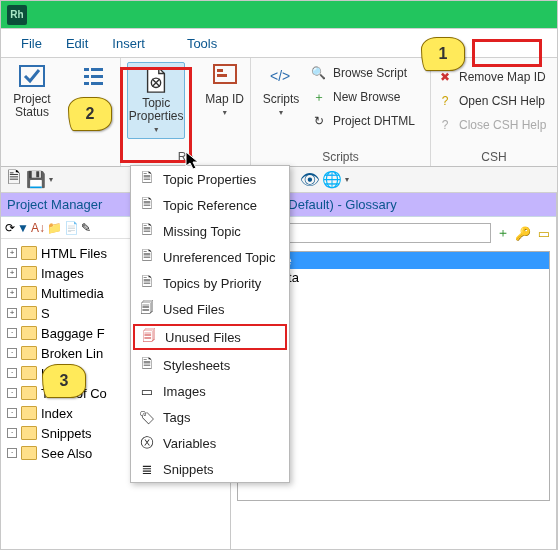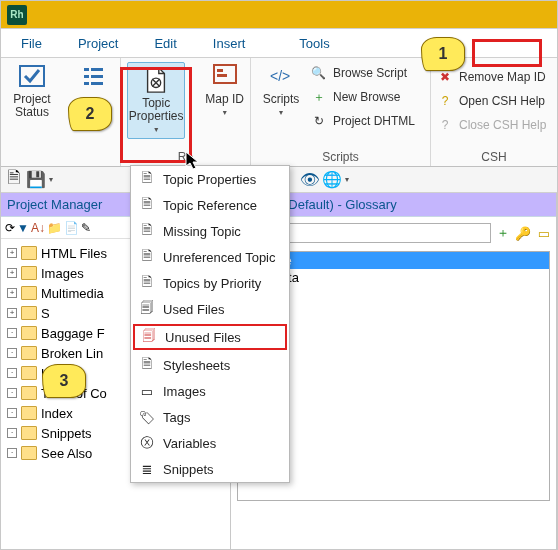--- a/index.html
+++ b/index.html
@@ -1,19 +1,19 @@
 <!DOCTYPE html>
 <html><head>
 <meta charset="utf-8">
 <style>
   * { box-sizing: border-box; font-family: "Segoe UI", Arial, sans-serif; }
   body { margin: 0; background: #fff; width: 558px; height: 550px; overflow: hidden; border: 1px solid #c8c8c8; position: relative; }
-  .titlebar { height: 28px; background: #eab308; border-bottom: 1px solid #d0d0d0; display: flex; align-items: center; padding: 0 6px; }
+  .titlebar { height: 28px; background: #22c55e; border-bottom: 1px solid #d0d0d0; display: flex; align-items: center; padding: 0 6px; }
   .app-badge { width: 20px; height: 20px; background: #0b4f3a; color: #a9e6c6; font-size: 10px; font-weight: bold; display: flex; align-items: center; justify-content: center; border-radius: 2px; }
-  .menubar { height: 28px; display: flex; align-items: center; gap: 12px; padding: 0 8px; font-size: 13px; color: #0a568e; }
+  .menubar { height: 28px; display: flex; align-items: center; gap: 0; padding: 0 8px; font-size: 13px; color: #0a568e; }
   .menubar span { padding: 4px 12px; cursor: default; }
   .ribbon { height: 110px; border-top: 1px solid #d0d0d0; border-bottom: 1px solid #c0c0c0; display: flex; background: #fafafa; position: relative; }
   .rgroup { border-right: 1px solid #d8d8d8; padding: 4px 6px 2px; display: flex; flex-direction: column; justify-content: space-between; }
   .rgroup-label { text-align: center; font-size: 12px; color: #555; padding-top: 2px; }
   .bigbtns { display: flex; gap: 20px; }
   .bigbtn { display: flex; flex-direction: column; align-items: center; width: 50px; font-size: 12px; color: #333; text-align: center; line-height: 1.1; cursor: default; gap: 3px; }
   .bigbtn .ic { width: 28px; height: 28px; display: flex; align-items: center; justify-content: center; }
   .smallbtns { display: flex; flex-direction: column; gap: 2px; }
   .smallbtn { display: flex; align-items: center; gap: 6px; font-size: 12px; color: #333; height: 22px; cursor: default; white-space: nowrap; }
   .smallbtn.disabled { color: #aaa; }
@@ -58,21 +58,20 @@
 </style>
 </head>
 <body>
 
 <div class="titlebar">
   <div class="app-badge">Rh</div>
 </div>
 
 <div class="menubar">
   <span>File</span>
-  <span>Project</span>
   <span>Edit</span>
   <span>Insert</span>
   <span style="margin-left:18px;">Tools</span>
 </div>
 
 <div class="ribbon">
   <div class="rgroup" style="width:120px;">
     <div class="bigbtns">
       <div class="bigbtn">
         <div class="ic">

